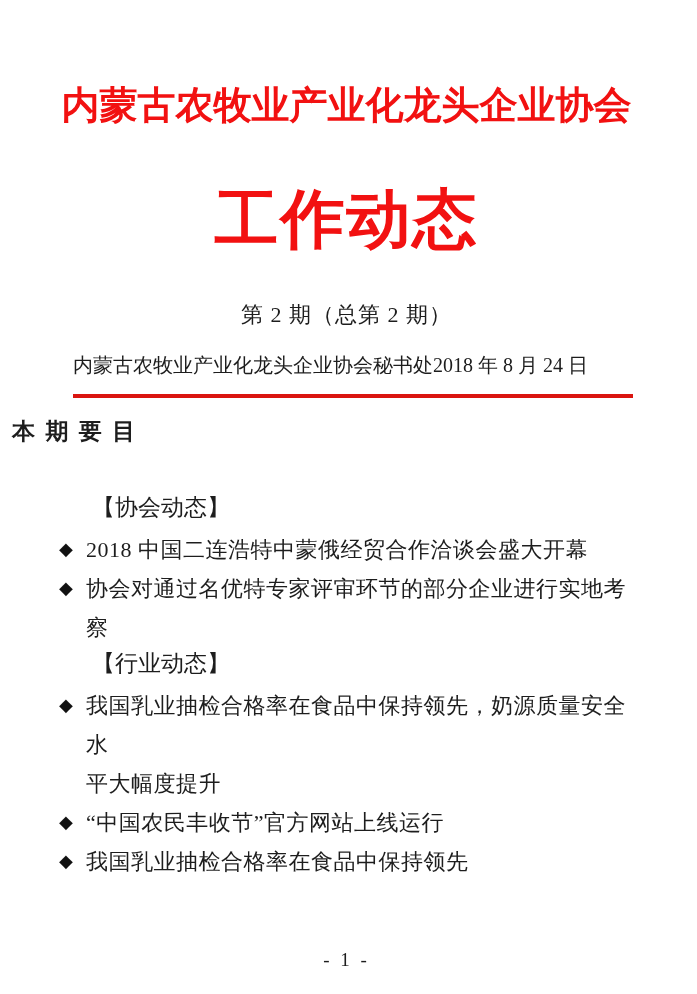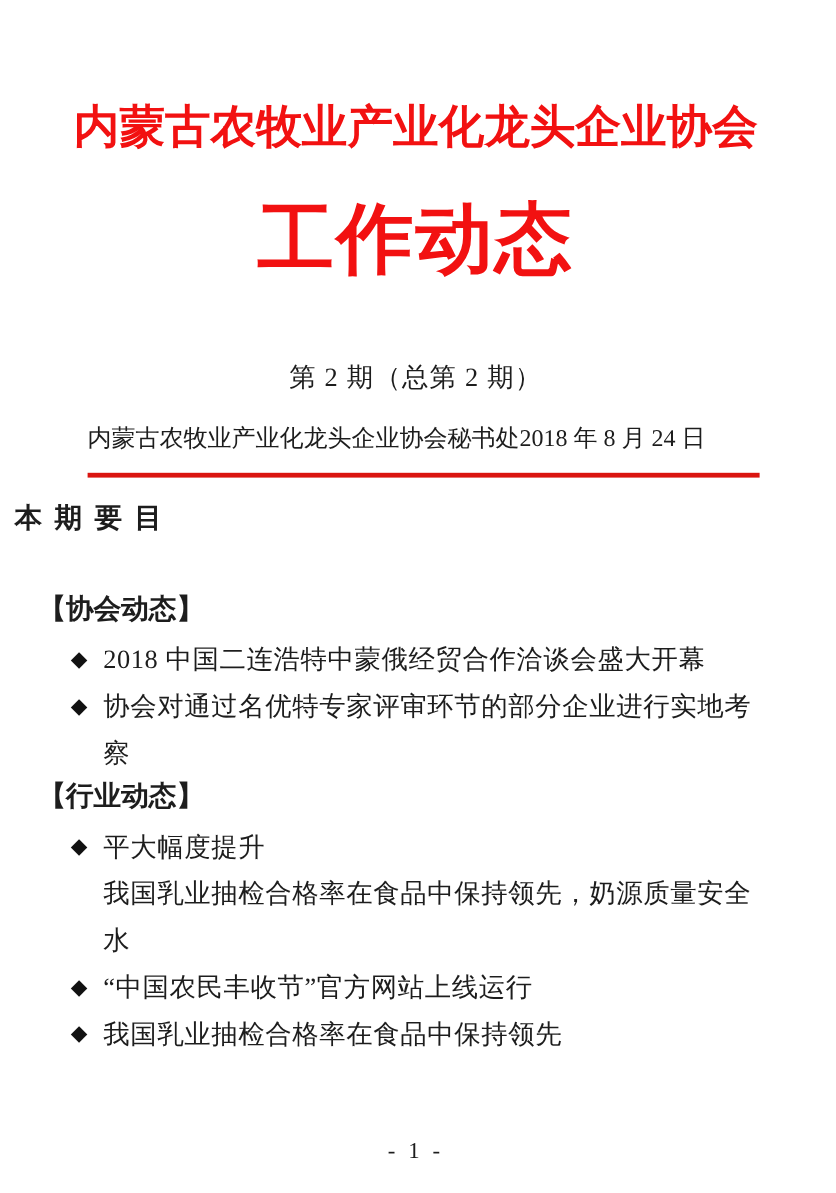--- a/index.html
+++ b/index.html
@@ -6,21 +6,21 @@
   .page{
     position:relative;width:693px;height:994px;background:#ffffff;overflow:hidden;
     font-family:"Liberation Serif","DejaVu Serif",serif;color:#1d1d1d;
     --title-red:#f21111; --rule-red:#da1510;
   }
   .org-title{
     position:absolute;top:80px;left:0;width:100%;text-align:center;
     color:var(--title-red);font-size:38px;font-weight:bold;white-space:nowrap;
   }
   .bulletin-title{
-    position:absolute;top:156px;left:0;width:100%;text-align:center;
+    position:absolute;top:176px;left:0;width:100%;text-align:center;
     color:var(--title-red);font-size:64px;font-weight:bold;letter-spacing:2px;white-space:nowrap;
   }
   .issue-line{
     position:absolute;top:300px;left:0;width:100%;text-align:center;
     font-size:22px;letter-spacing:1px;
   }
   .pub-row{
     position:absolute;top:352px;left:73px;width:560px;
     display:flex;justify-content:flex-start;align-items:baseline;font-size:20px;
   }
@@ -30,23 +30,23 @@
   }
   .toc-head{
     position:absolute;top:416px;left:0;width:100%;text-align:left;
     font-family:"Liberation Sans","DejaVu Sans",sans-serif;
     font-size:23px;font-weight:bold;letter-spacing:2px;margin-left:12px;
   }
   .section{position:absolute;left:0;width:697px;}
   .section-1{top:492px;}
   .section-2{top:648px;}
   .section-title{
-    margin:0 0 8px 32px;
+    margin:0 0 8px 92px;
     font-family:"Liberation Sans","DejaVu Sans",sans-serif;
-    font-size:23px;font-weight:bold;line-height:30px;
+    font-size:23px;font-weight:normal;line-height:30px;
   }
   .toc-item{display:flex;margin-left:59px;}
   .bullet{flex:none;width:27px;font-size:18px;line-height:39px;color:#111;}
   .item-lines{width:552px;font-size:22px;line-height:39px;letter-spacing:0.5px;}
   .footer{
     position:absolute;top:949px;left:0;width:100%;text-align:center;
     font-size:19px;letter-spacing:3px;
   }
 </style>
 </head>
@@ -87,22 +87,22 @@
       </div>
     </div>
   </div>
 
   <div class="section section-2">
     <h2 class="section-title">【行业动态】</h2>
 
     <div class="toc-item">
       <span class="bullet">◆</span>
       <div class="item-lines">
+        <div>我国乳业抽检合格率在食品中保持领先，奶源质量安全水</div>
         <div>平大幅度提升</div>
-        <div>我国乳业抽检合格率在食品中保持领先，奶源质量安全水</div>
       </div>
     </div>
 
     <div class="toc-item">
       <span class="bullet">◆</span>
       <div class="item-lines">
         <div>“中国农民丰收节”官方网站上线运行</div>
       </div>
     </div>
 

